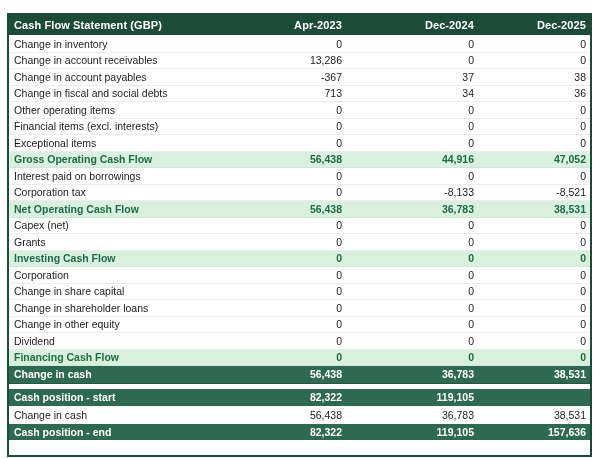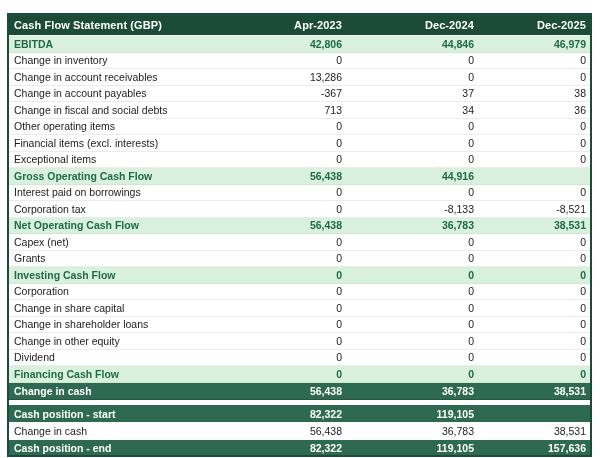--- a/index.html
+++ b/index.html
@@ -89,26 +89,20 @@
 <body>
 
 <div class="cfs-table">
   <div class="row header">
     <div class="cell label">Cash Flow Statement (GBP)</div>
     <div class="cell num">Apr-2023</div>
     <div class="cell num">Dec-2024</div>
     <div class="cell num">Dec-2025</div>
   </div>
   <div id="body-rows">
-      <div class="row section">
-        <div class="cell label">EBITDA</div>
-        <div class="cell num">42,806</div>
-        <div class="cell num">44,846</div>
-        <div class="cell num">46,979</div>
-      </div>
       <div class="row normal">
         <div class="cell label">Change in inventory</div>
         <div class="cell num">0</div>
         <div class="cell num">0</div>
         <div class="cell num">0</div>
       </div>
       <div class="row normal">
         <div class="cell label">Change in account receivables</div>
         <div class="cell num">13,286</div>
         <div class="cell num">0</div>
@@ -141,20 +135,21 @@
       <div class="row normal">
         <div class="cell label">Exceptional items</div>
         <div class="cell num">0</div>
         <div class="cell num">0</div>
         <div class="cell num">0</div>
       </div>
       <div class="row section">
         <div class="cell label">Gross Operating Cash Flow</div>
         <div class="cell num">56,438</div>
         <div class="cell num">44,916</div>
+        <div class="cell num">47,052</div>
       </div>
       <div class="row normal">
         <div class="cell label">Interest paid on borrowings</div>
         <div class="cell num">0</div>
         <div class="cell num">0</div>
         <div class="cell num">0</div>
       </div>
       <div class="row normal">
         <div class="cell label">Corporation tax</div>
         <div class="cell num">0</div>

